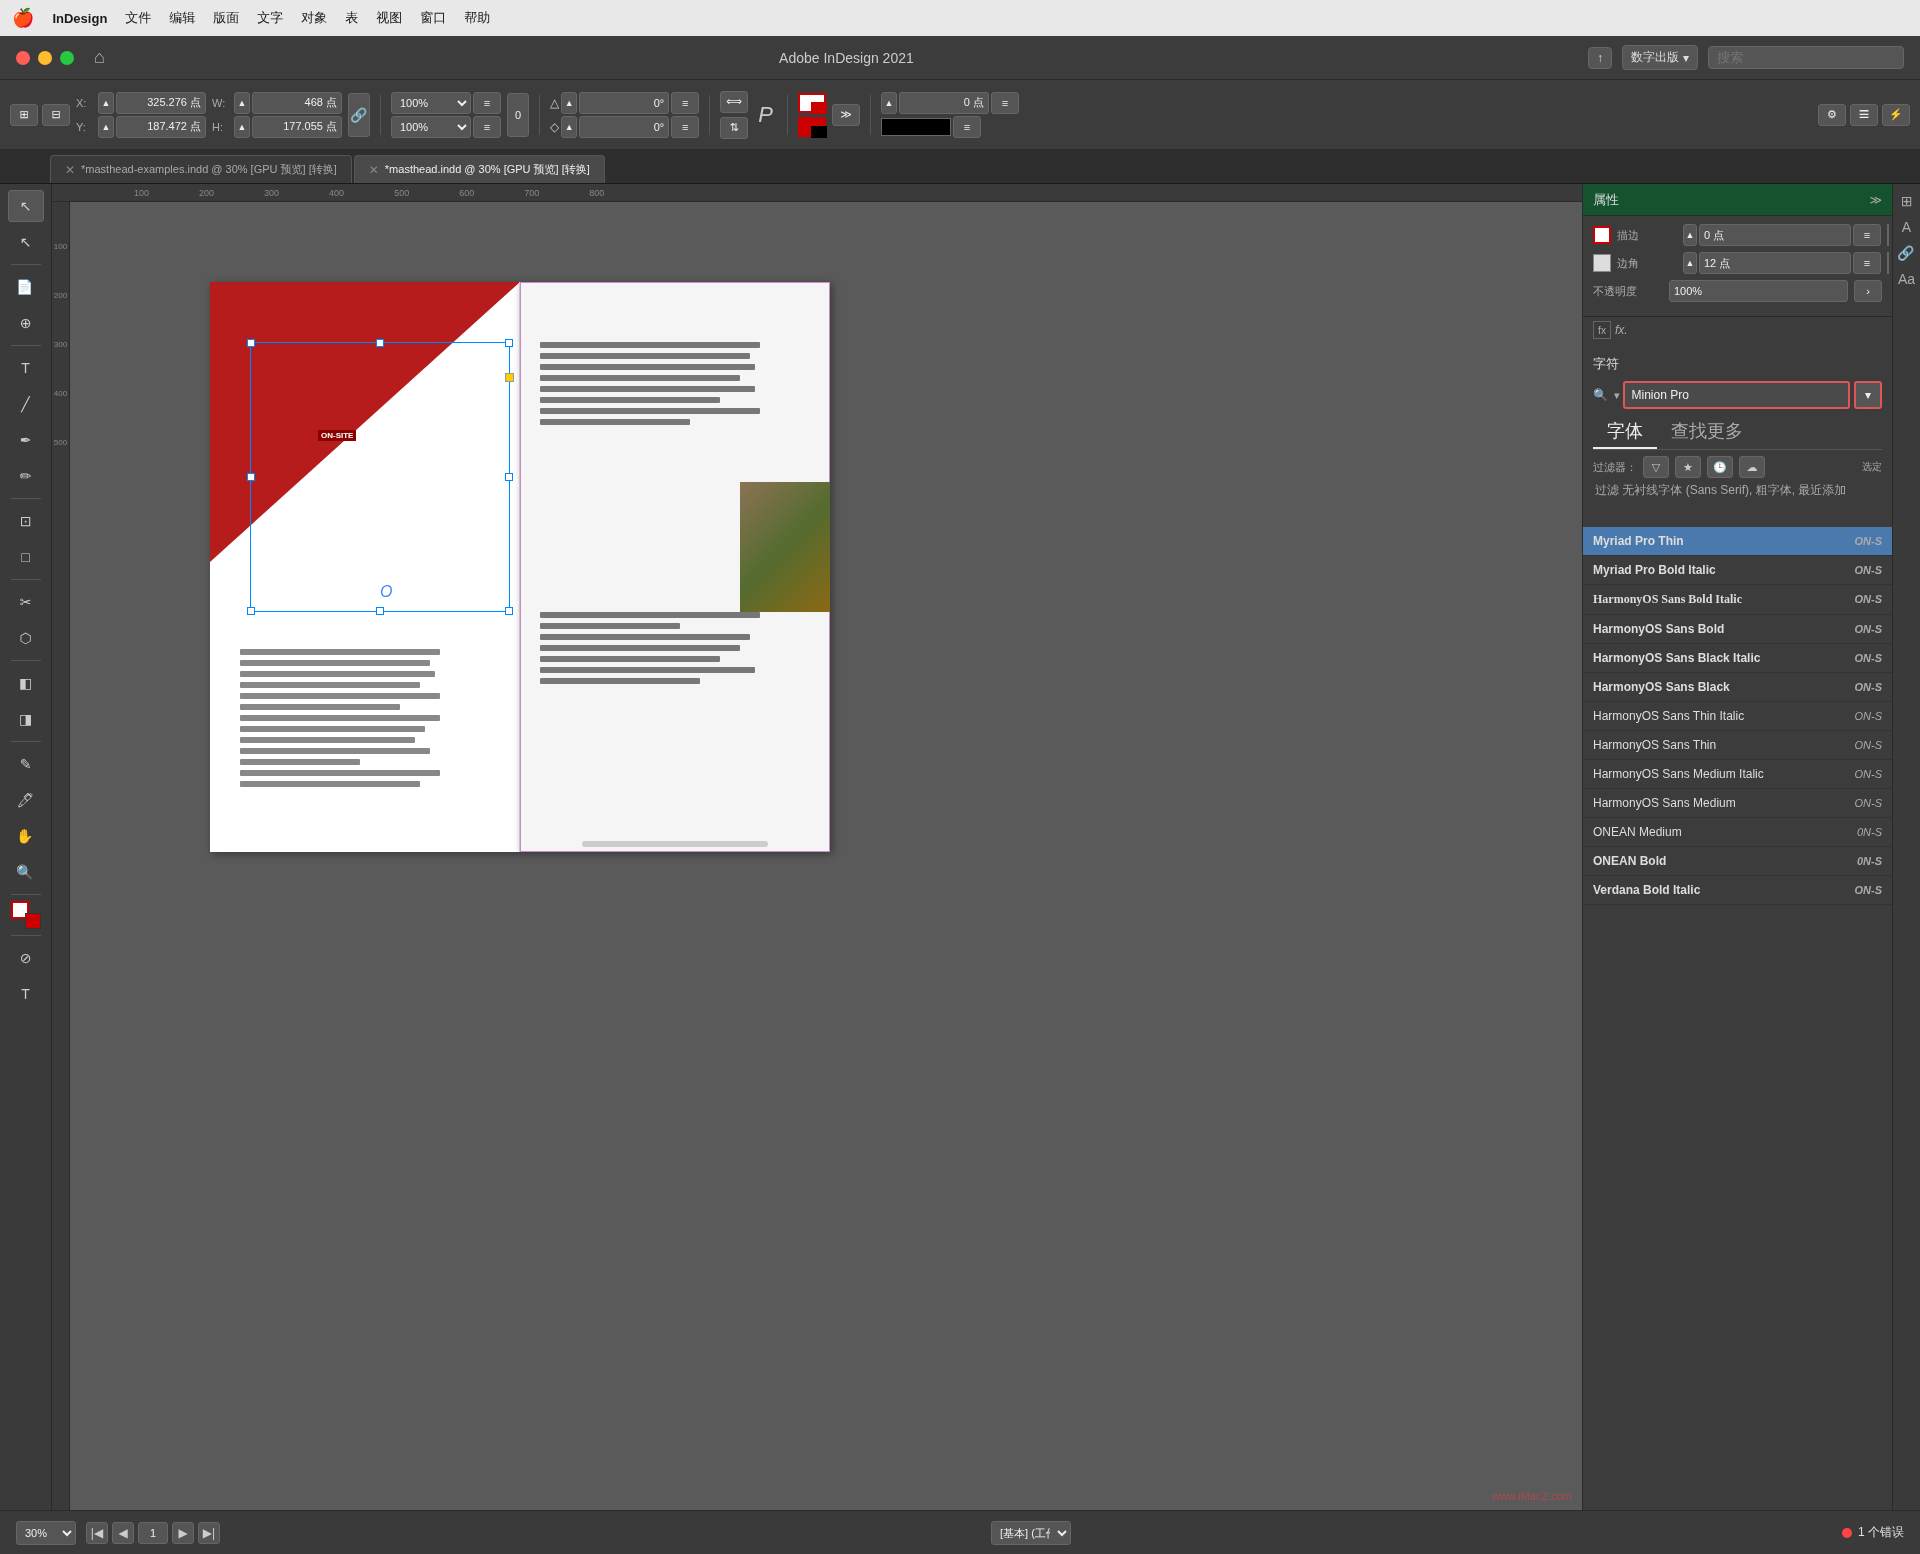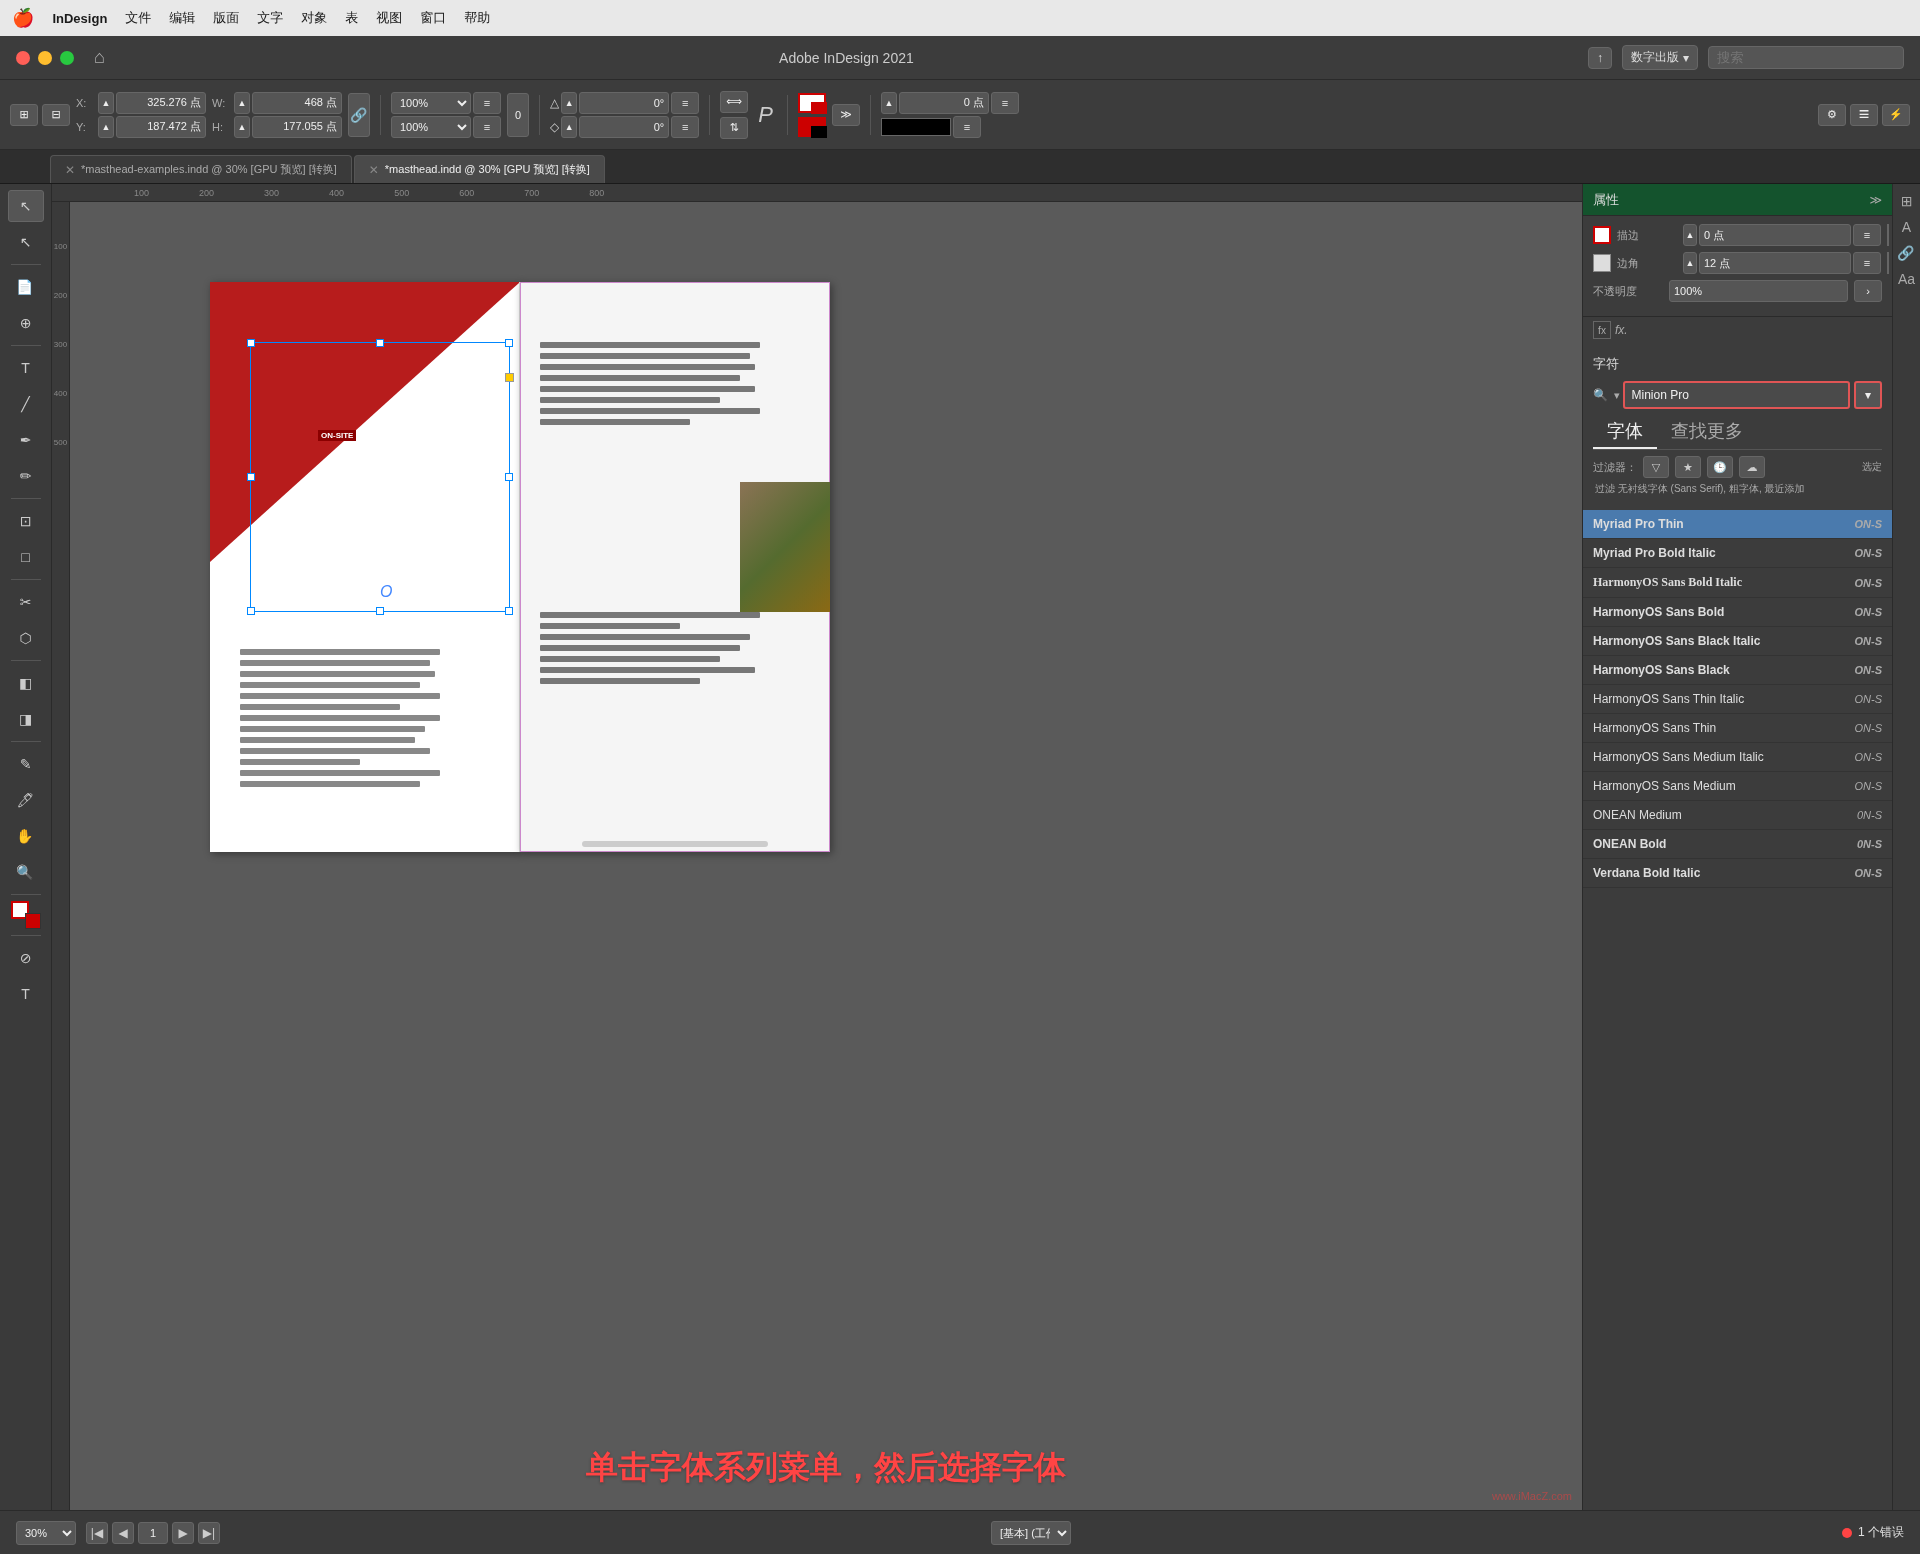--- a/index.html
+++ b/index.html
@@ -128,21 +128,21 @@
     .font-tabs { display: flex; gap: 0; margin-bottom: 6px; border-bottom: 1px solid #555; }
     .font-tab { padding: 4px 14px; font-size: 18px; color: #aaa; cursor: pointer; border-bottom: 2px solid transparent; }
     .font-tab.active { color: #eee; border-bottom-color: #eee; }
 
     
     .filter-row { display: flex; align-items: center; gap: 6px; margin-bottom: 4px; }
     .filter-label { color: #aaa; font-size: 11px; }
     .filter-btn { width: 26px; height: 22px; background: #555; border: 1px solid #666; border-radius: 3px; color: #ccc; cursor: pointer; font-size: 11px; display: flex; align-items: center; justify-content: center; }
     .filter-status { font-size: 10px; color: #aaa; flex: 1; text-align: right; }
 
-    .filter-desc { font-size: 10px; color: #aaa; margin-bottom: 6px; padding: 0 2px; line-height: 1.4; }
+    .filter-desc { font-size: 12px; color: #aaa; margin-bottom: 20px; padding: 0 2px; line-height: 1.4; }
     .font-item {
       display: flex; align-items: center; justify-content: space-between;
       padding: 7px 10px; border-bottom: 1px solid #333; cursor: pointer;
     }
     .font-item.selected { background: #4a7aad; }
     .font-name { font-size: 12px; color: #ddd; }
     .font-badge { font-size: 11px; color: #aaa; font-style: italic; }
 
     
     .bottom-bar {
@@ -481,21 +481,20 @@
             </div>
 
             <div style="position:absolute;right:0;top:200px;width:90px;height:130px;background:#8B7355;overflow:hidden;">
               <div style="width:100%;height:100%;background:linear-gradient(135deg,#8B7355,#556B2F,#8B6914);"></div>
             </div>
 
             <div style="position:absolute;bottom:5px;left:20%;right:20%;height:6px;background:#ccc;border-radius:3px;"></div>
           </div>
         </div>
 
-        <div class="instruction-overlay">单击字体系列菜单，然后选择字体</div>
 
         <div class="watermark">www.iMacZ.com</div>
       </div>
     </div>
   </div>
 
   <div class="right-panel">
 
     <div class="panel-header">
       <span class="panel-title">属性</span>

